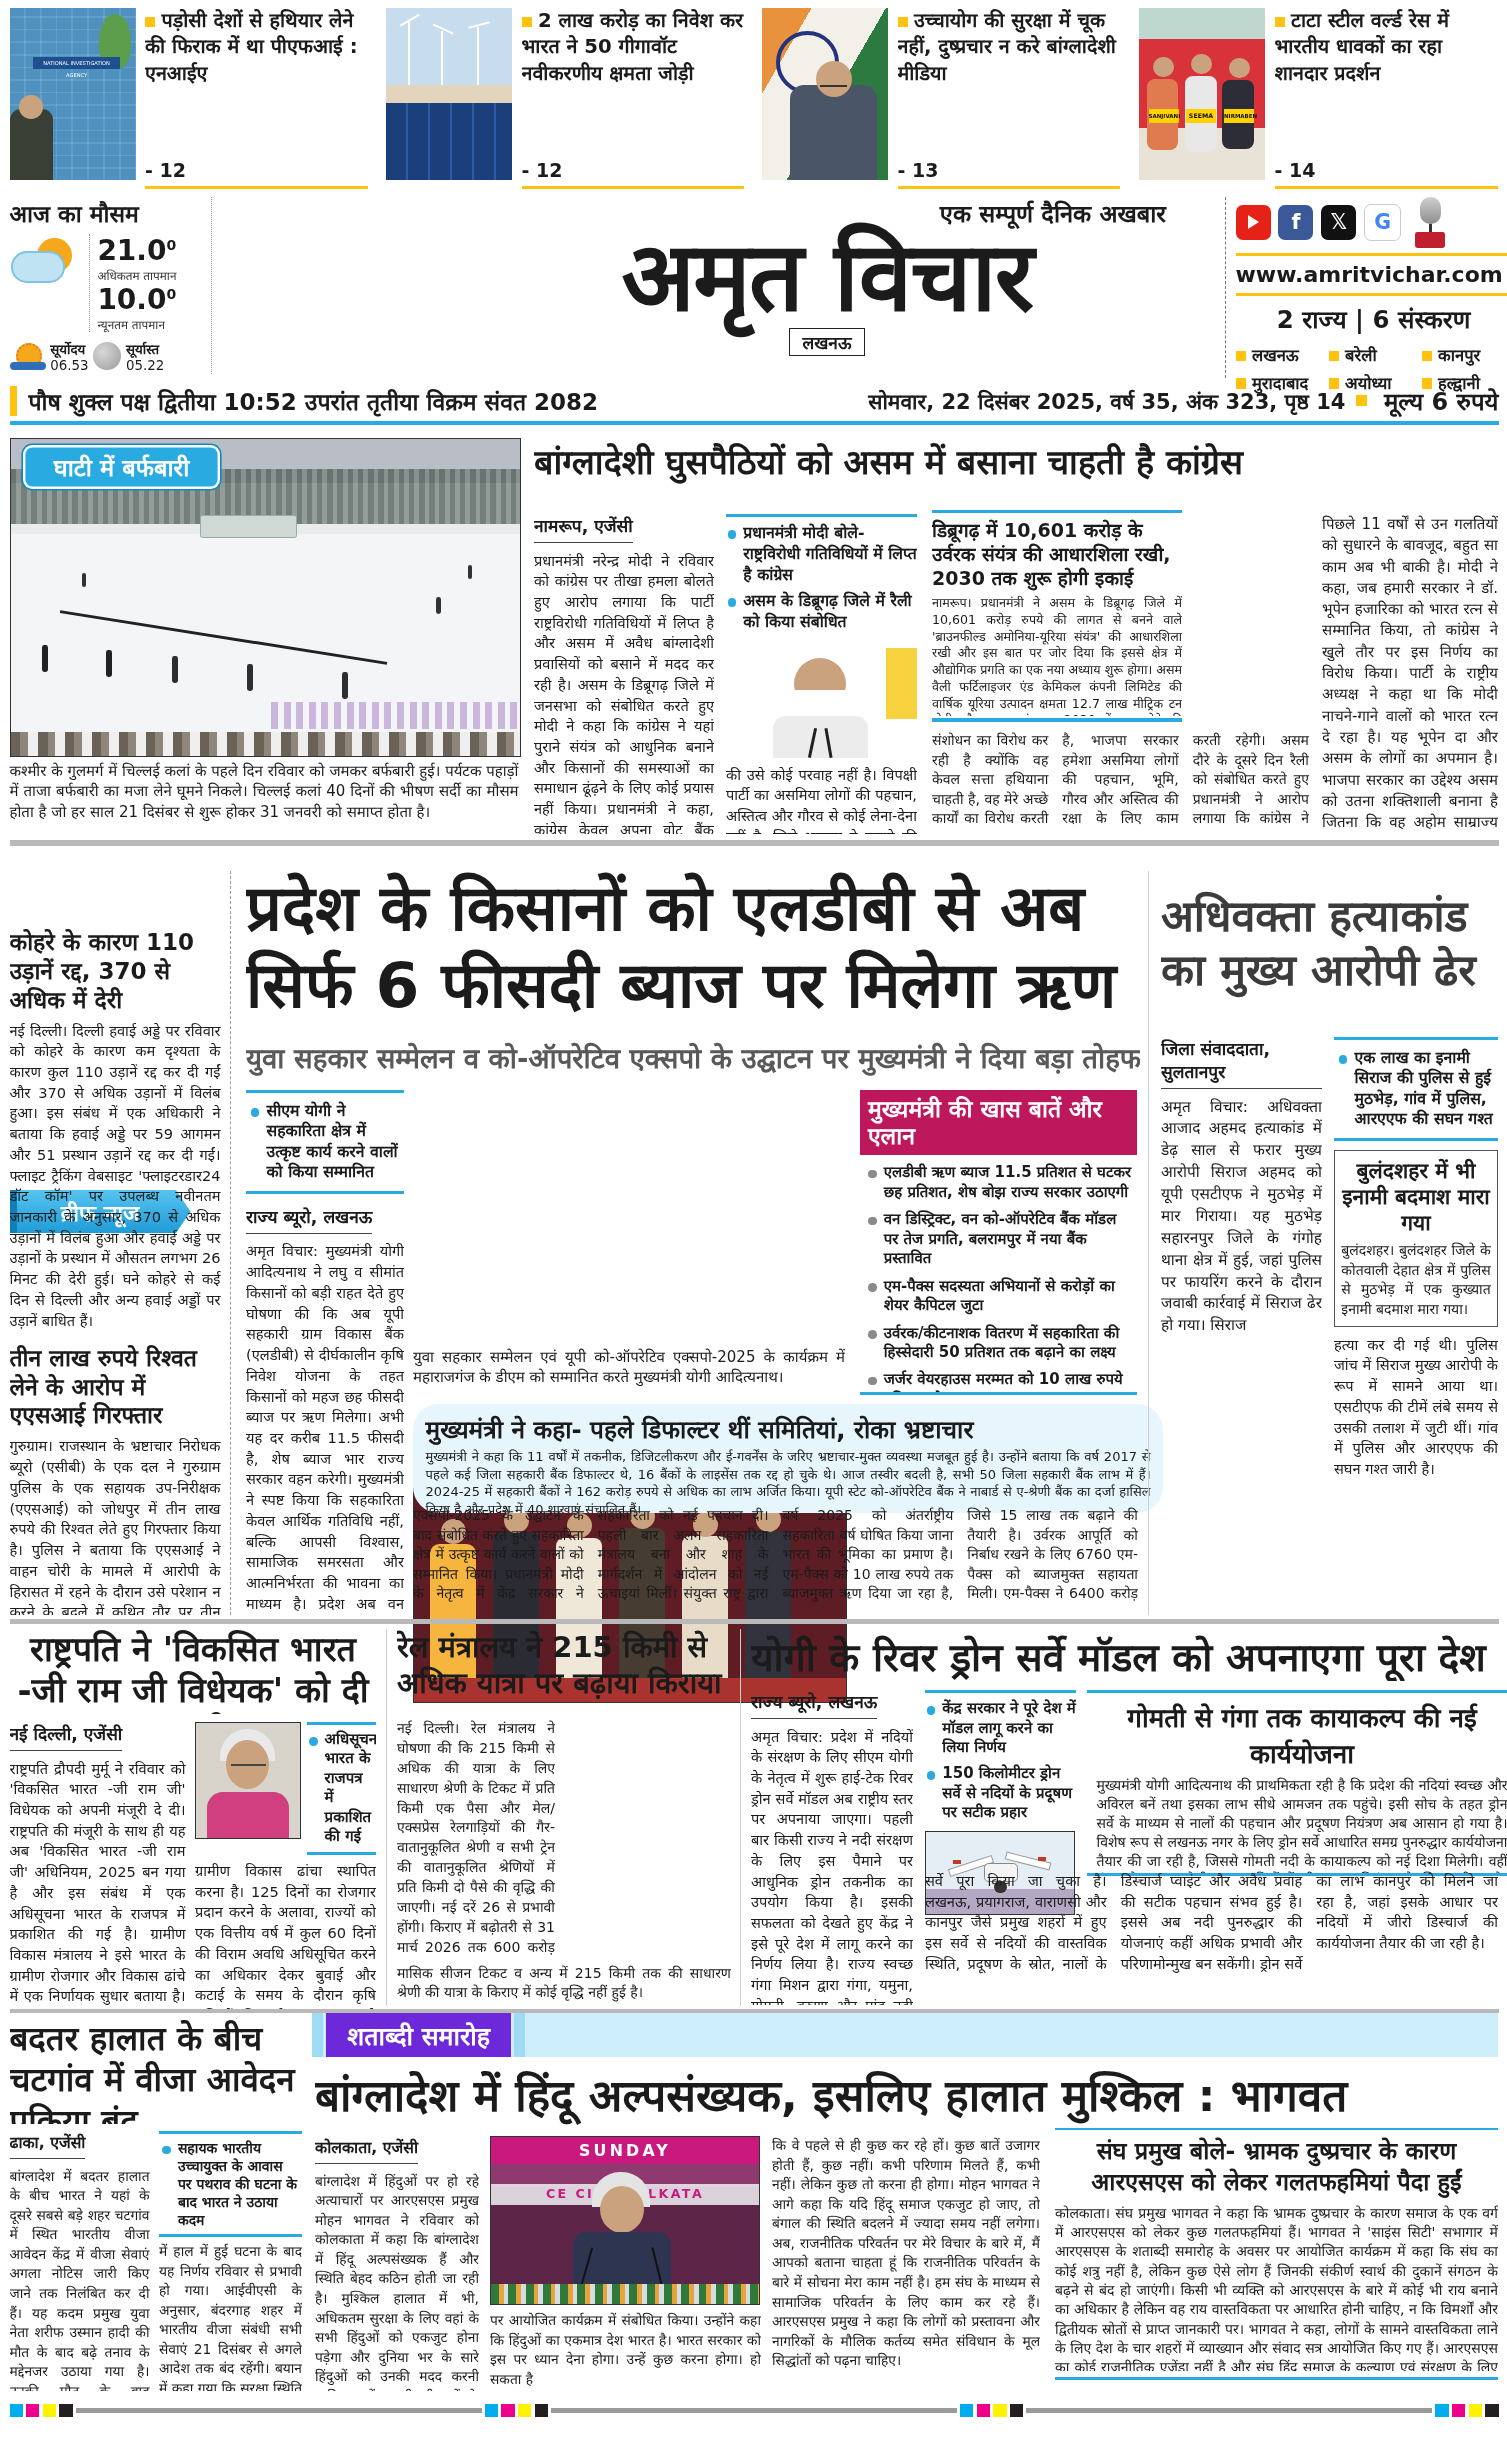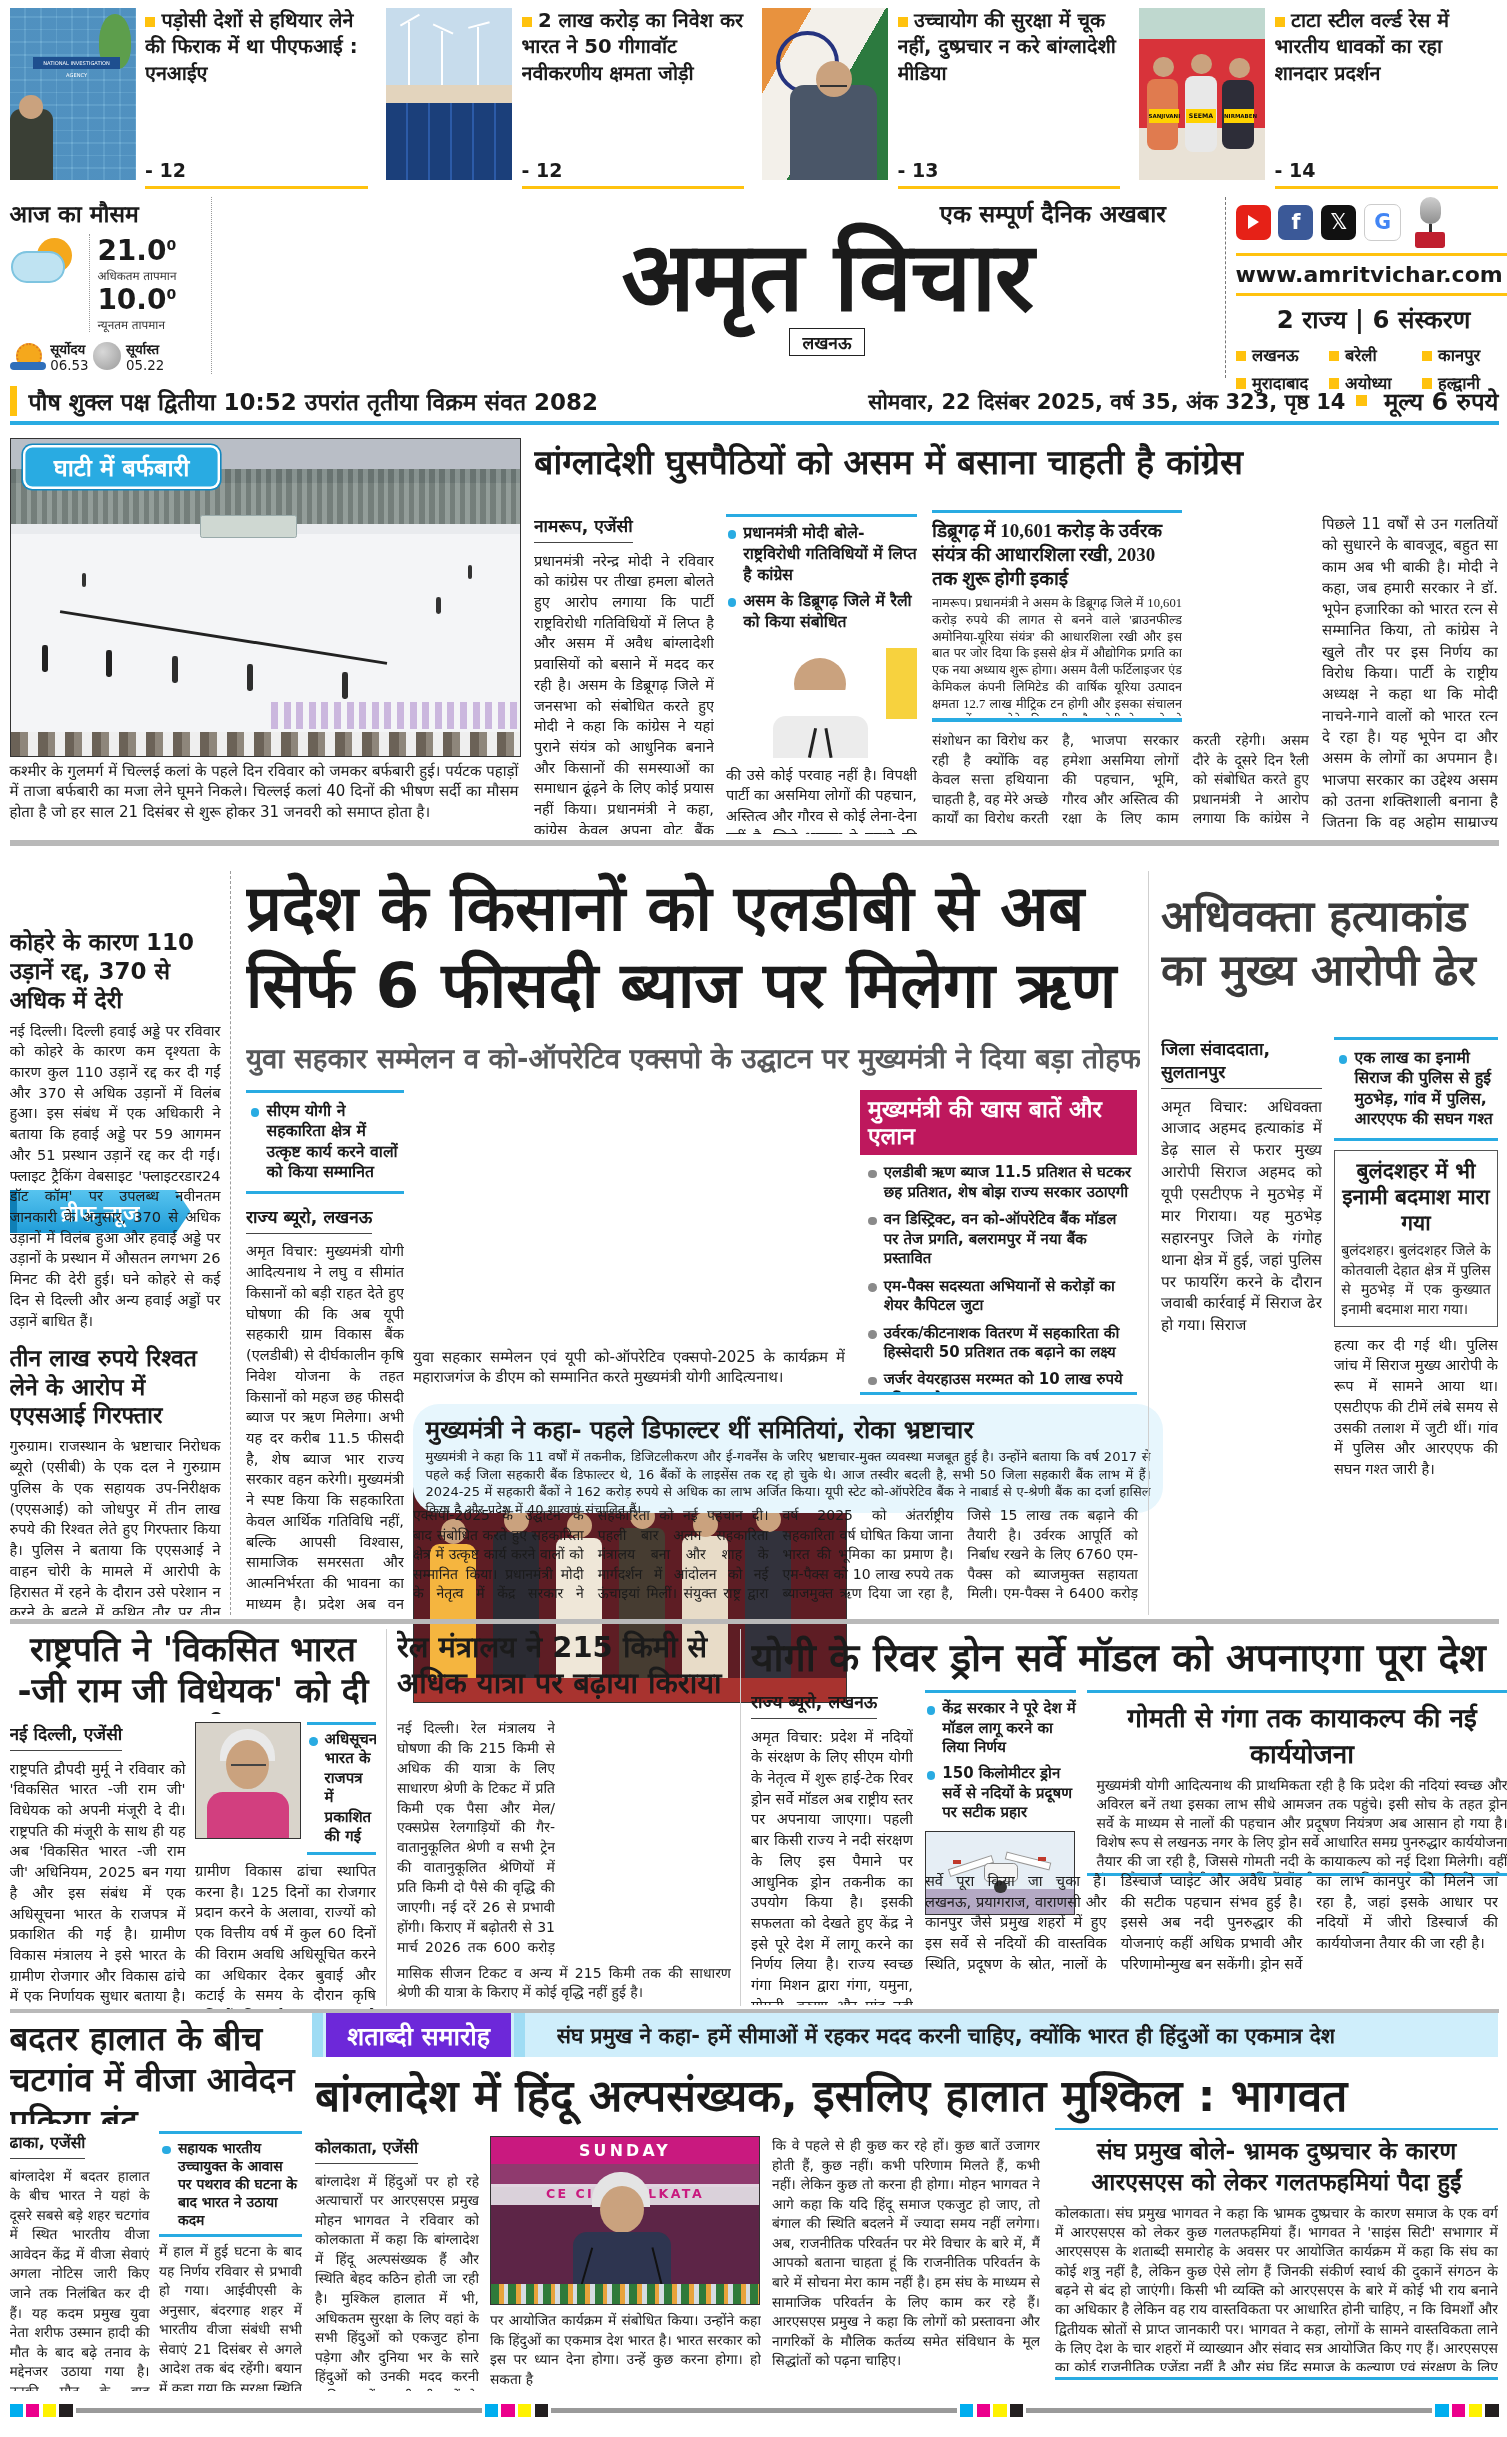--- a/index.html
+++ b/index.html
@@ -224,21 +224,21 @@
       <div class="abs" style="left:65px;top:50px;width:58px;height:27px;background:#fff;border-radius:0 0 23.6px 23.6px;"></div>
       <div class="abs" style="left:47px;top:76px;width:95px;height:43px;background:#ececec;border-radius:12.6px 12.6px 0 0;"></div>
       <div class="abs" style="left:85px;top:88px;width:3.2px;height:30px;background:#222;transform:rotate(12deg);"></div>
       <div class="abs" style="left:101px;top:88px;width:3.2px;height:30px;background:#222;transform:rotate(-10deg);"></div>
       <div class="abs" style="right:0;top:7.9px;width:31.5px;height:71px;background:#f7d23e;"></div>
     </div>
     <div class="body-txt" style="margin-top:6.3px;">की उसे कोई परवाह नहीं है। विपक्षी पार्टी का असमिया लोगों की पहचान, अस्तित्व और गौरव से कोई लेना-देना नहीं है, जिसे भाजपा ने बचाने की कोशिश की है। कांग्रेस मतदाता सूची में</div>
   </div>
 
   <div class="abs clip" style="left:932px;top:510px;width:250px;height:206px;">
-    <div style="border-top:3.9px solid #29abe2;padding-top:6.3px;font-family:Liberation Serif, serif;">
+    <div style="border-top:3.9px solid #29abe2;padding-top:6.3px;">
       <div class="b" style="font-size:19px;line-height:1.25;">डिब्रूगढ़ में 10,601 करोड़ के उर्वरक संयंत्र की आधारशिला रखी, 2030 तक शुरू होगी इकाई</div>
       <div class="just" style="font-size:12.6px;line-height:1.33;margin-top:4.7px;">नामरूप। प्रधानमंत्री ने असम के डिब्रूगढ़ जिले में 10,601 करोड़ रुपये की लागत से बनने वाले 'ब्राउनफील्ड अमोनिया-यूरिया संयंत्र' की आधारशिला रखी और इस बात पर जोर दिया कि इससे क्षेत्र में औद्योगिक प्रगति का एक नया अध्याय शुरू होगा। असम वैली फर्टिलाइजर एंड केमिकल कंपनी लिमिटेड की वार्षिक यूरिया उत्पादन क्षमता 12.7 लाख मीट्रिक टन होगी और इसका संचालन 2030 में शुरू होने की उम्मीद है। मोदी ने अपने दो दिवसीय असम दौरे के अंतिम दिन यहां ब्रह्मपुत्र वैली फर्टिलाइजर कॉर्प लिमिटेड के मौजूदा परिसर में संयंत्र की आधारशिला रखी।</div>
     </div>
   </div>
   <div class="abs cyan-rule" style="left:932px;top:718px;width:250px;height:3.9px;"></div>
 
   <div class="abs clip cols3" style="left:932px;top:731px;width:377px;height:102px;font-size:14px;line-height:1.4;text-align:justify;">संशोधन का विरोध कर रही है क्योंकि वह केवल सत्ता हथियाना चाहती है, वह मेरे अच्छे कार्यों का विरोध करती है, भाजपा सरकार हमेशा असमिया लोगों की पहचान, भूमि, गौरव और अस्तित्व की रक्षा के लिए काम करती रहेगी। असम दौरे के दूसरे दिन रैली को संबोधित करते हुए प्रधानमंत्री ने आरोप लगाया कि कांग्रेस ने इस देश को इस कदर नुकसान पहुंचाया है कि</div>
 
   <div class="abs clip body-txt" style="left:1322px;top:514px;width:176px;height:320px;font-size:15px;">पिछले 11 वर्षों से उन गलतियों को सुधारने के बावजूद, बहुत सा काम अब भी बाकी है। मोदी ने कहा, जब हमारी सरकार ने डॉ. भूपेन हजारिका को भारत रत्न से सम्मानित किया, तो कांग्रेस ने खुले तौर पर इस निर्णय का विरोध किया। पार्टी के राष्ट्रीय अध्यक्ष ने कहा था कि मोदी नाचने-गाने वालों को भारत रत्न दे रहा है। यह भूपेन दा और असम के लोगों का अपमान है। भाजपा सरकार का उद्देश्य असम को उतना शक्तिशाली बनाना है जितना कि वह अहोम साम्राज्य के समय हुआ करता था। मोदी ने कहा, औद्योगीकीकरण और कनेक्टिविटी असम के सपनों को पूरा कर रहे हैं।</div>
 
@@ -390,21 +390,20 @@
         <div class="dot-b" style="font-size:14px;">सहायक भारतीय उच्चायुक्त के आवास पर पथराव की घटना के बाद भारत ने उठाया कदम</div>
       </div>
     <div class="body-txt" style="font-size:13.8px;margin-top:4.7px;">में हाल में हुई घटना के बाद यह निर्णय रविवार से प्रभावी हो गया। आईवीएसी के अनुसार, बंदरगाह शहर में भारतीय वीजा संबंधी सभी सेवाएं 21 दिसंबर से अगले आदेश तक बंद रहेंगी। बयान में कहा गया कि सुरक्षा स्थिति की समीक्षा के बाद वीजा आवेदन केंद्र को फिर से खोलने के संबंध में आगे की घोषणा की जाएगी। बांग्लादेश के सिलहट में भारतीय सहायक उच्चायोग कार्यालय और वीजा आवेदन केंद्र पर सुरक्षा बढ़ा दी गई।</div>
 
   </div>
 
   <div class="abs" style="left:312px;top:2013px;width:1186px;height:44px;background:#cfeefb;display:flex;align-items:center;">
     <div style="width:11px;height:100%;background:#9fdcf4;margin-right:3.2px;"></div>
     <div style="background:#6d28d9;color:#fff;font-weight:bold;font-size:25px;height:100%;display:flex;align-items:center;padding:0 21px;">शताब्दी समारोह</div>
     <div style="width:11px;height:100%;background:#9fdcf4;margin-left:3.2px;"></div>
-    <div class="b" style="font-size:21px;margin-left:31.5px;white-space:nowrap;overflow:hidden;">संघ प्रमुख ने कहा- हमें सीमाओं में रहकर मदद करनी चाहिए, क्योंकि भारत ही हिंदुओं का एकमात्र देश</div>
   </div>
   <div class="abs b clip" style="left:315px;top:2064px;width:1150px;height:61px;font-size:44px;white-space:nowrap;">बांग्लादेश में हिंदू अल्पसंख्यक, इसलिए हालात मुश्किल : भागवत</div>
   <div class="abs cyan-rule" style="left:1055px;top:2128px;width:443px;height:2.4px;"></div>
 
   <div class="abs clip" style="left:315px;top:2136px;width:164px;height:255px;">
     <span class="byline" style="font-size:15.8px;">कोलकाता, एजेंसी</span>
     <div class="body-txt" style="font-size:13.8px;">बांग्लादेश में हिंदुओं पर हो रहे अत्याचारों पर आरएसएस प्रमुख मोहन भागवत ने रविवार को कोलकाता में कहा कि बांग्लादेश में हिंदू अल्पसंख्यक हैं और स्थिति बेहद कठिन होती जा रही है। मुश्किल हालात में भी, अधिकतम सुरक्षा के लिए वहां के सभी हिंदुओं को एकजुट होना पड़ेगा और दुनिया भर के सारे हिंदुओं को उनकी मदद करनी चाहिए। हमें अपनी सीमाओं के भीतर जितना हो सके उनकी मदद करनी चाहिए। हमें हर संभव प्रयास करना होगा, और हम कर रहे हैं। भागवत ने 'साइंस सिटी' सभागार में आरएसएस के शताब्दी समारोह के अवसर</div>
   </div>
   <div class="abs" style="left:490px;top:2136px;width:271px;height:255px;">
     <div class="ph ph-border" style="width:268px;height:167px;background:linear-gradient(180deg,#8f3a6e 0 30%,#5d2547 30%);">

